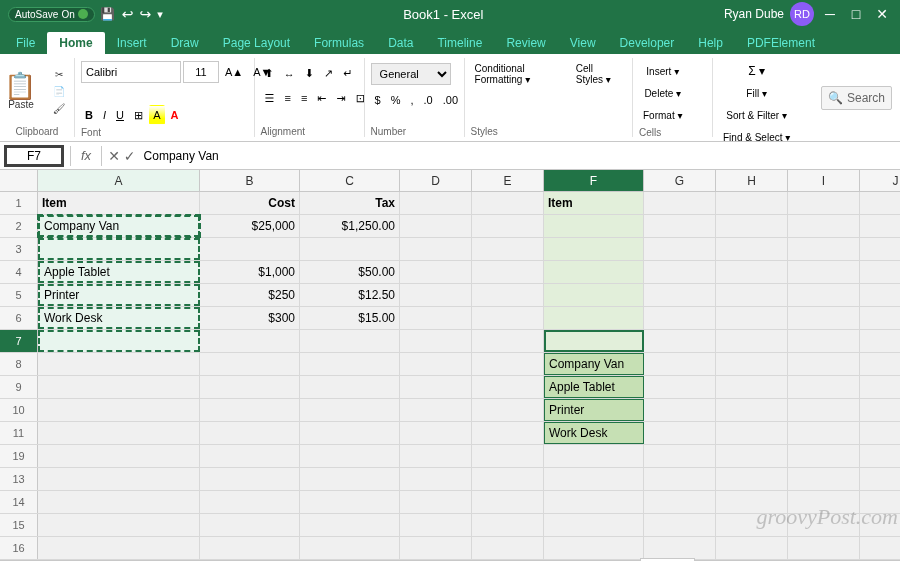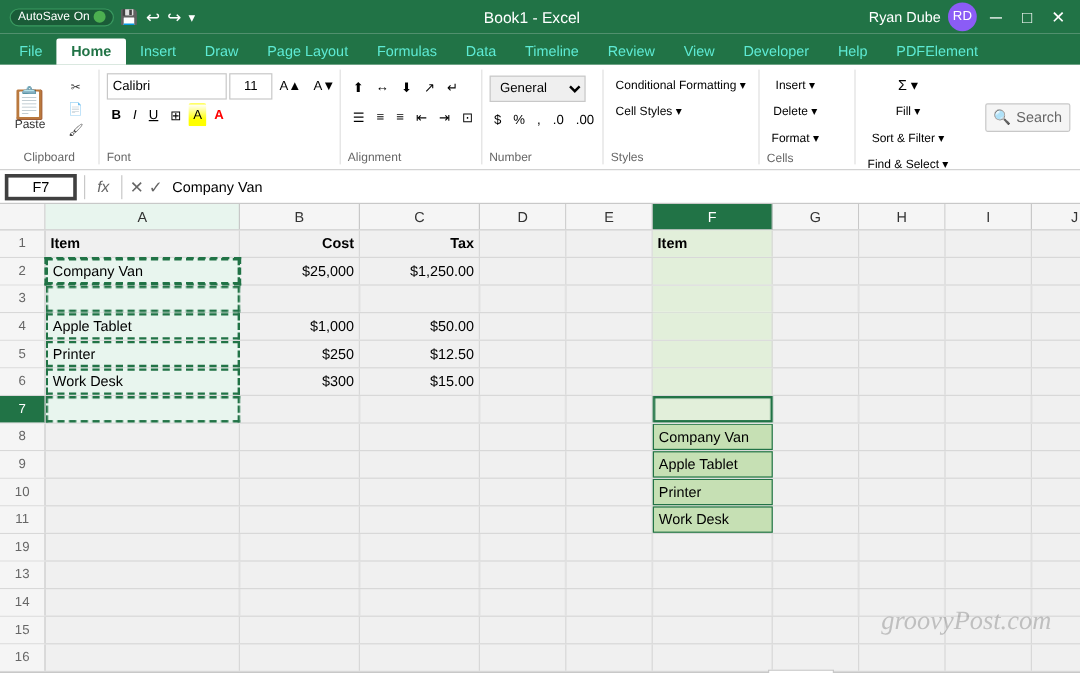--- a/index.html
+++ b/index.html
@@ -249,21 +249,21 @@
       display: flex;
       align-items: center;
       padding: 0 4px;
       gap: 4px;
     }
 
     
     .watermark {
       position: absolute;
       bottom: 30px;
-      right: 24px;
+      right: 2px;
       color: rgba(100,100,100,0.35);
       font-size: 22px;
       font-style: italic;
       font-family: Georgia, serif;
       pointer-events: none;
       z-index: 5;
     }
 
     .ribbon-search {
       display: flex;
@@ -338,21 +338,21 @@
           <div class="ribbon-btn">✂</div>
           <div class="ribbon-btn">📄</div>
           <div class="ribbon-btn">🖌</div>
         </div>
       </div>
     </div>
     <div class="ribbon-group-label">Clipboard</div>
   </div>
 
   <div class="ribbon-group" style="min-width:170px; align-items:flex-start;">
-    <div style="display:flex; flex-direction:column; gap:1px; padding-top:3px; width:100%;">
+    <div style="display:flex; flex-direction:column; gap:20px; padding-top:3px; width:100%;">
       <div class="font-row">
         <input class="font-name-box" value="Calibri" readonly="" style="">
         <input class="font-size-box" value="11" readonly="" style="">
         <button class="small-btn">A▲</button>
         <button class="small-btn">A▼</button>
       </div>
       <div class="format-row">
         <button class="small-btn" style="font-weight:bold;">B</button>
         <button class="small-btn" style="font-style:italic;">I</button>
         <button class="small-btn" style="text-decoration:underline;">U</button>
@@ -400,21 +400,21 @@
         <button class="small-btn">%</button>
         <button class="small-btn">,</button>
         <button class="small-btn">.0</button>
         <button class="small-btn">.00</button>
       </div>
     </div>
     <div class="ribbon-group-label">Number</div>
   </div>
 
   <div class="ribbon-group" style="min-width:130px; align-items:flex-start;">
-    <div style="display:flex; flex-direction:column; gap:2px; padding-top:3px;">
+    <div style="display:flex; flex-direction:row; gap:2px; padding-top:3px;">
       <button class="small-btn" style="font-size:10px; text-align:left;">Conditional Formatting ▾</button>
       <button class="small-btn" style="font-size:10px; text-align:left;">Cell Styles ▾</button>
     </div>
     <div class="ribbon-group-label">Styles</div>
   </div>
 
   <div class="ribbon-group" style="min-width:80px; align-items:flex-start;">
     <div style="display:flex; flex-direction:column; gap:2px; padding-top:3px;">
       <button class="small-btn" style="font-size:10px;">Insert ▾</button>
       <button class="small-btn" style="font-size:10px;">Delete ▾</button>

